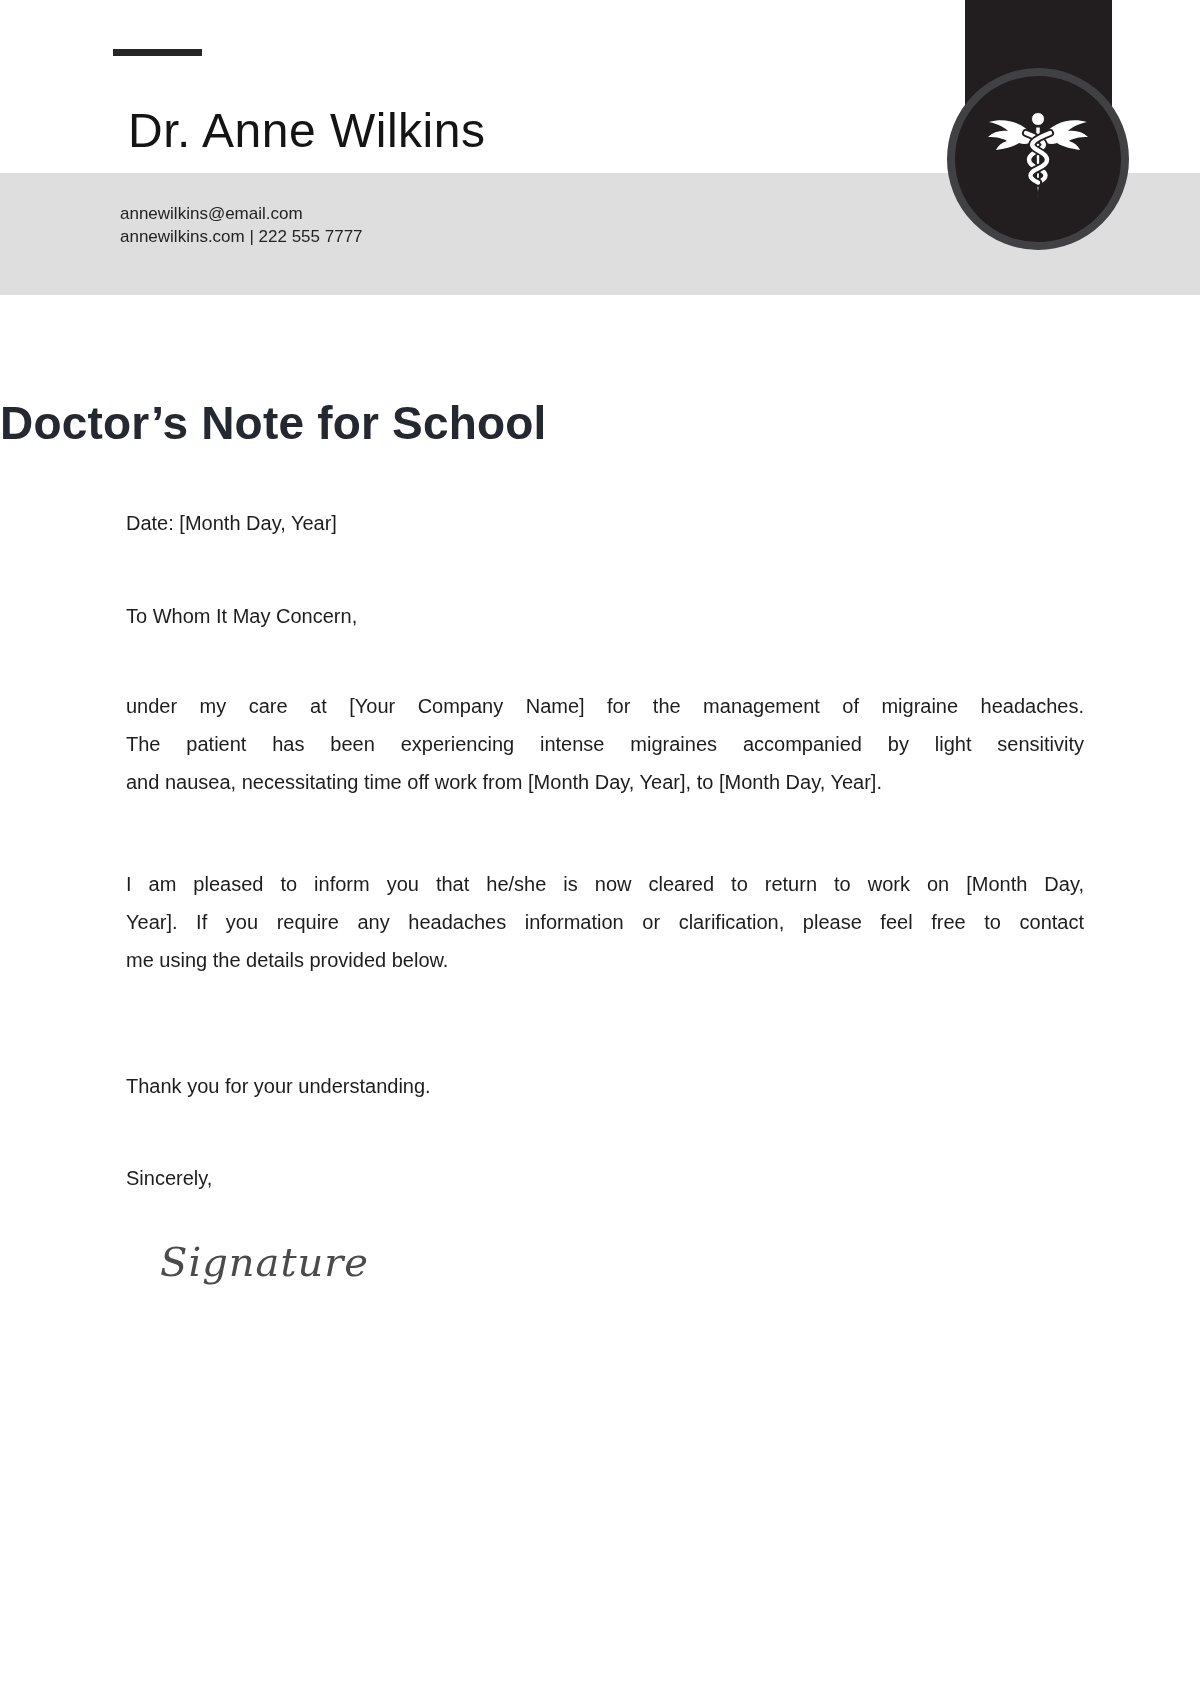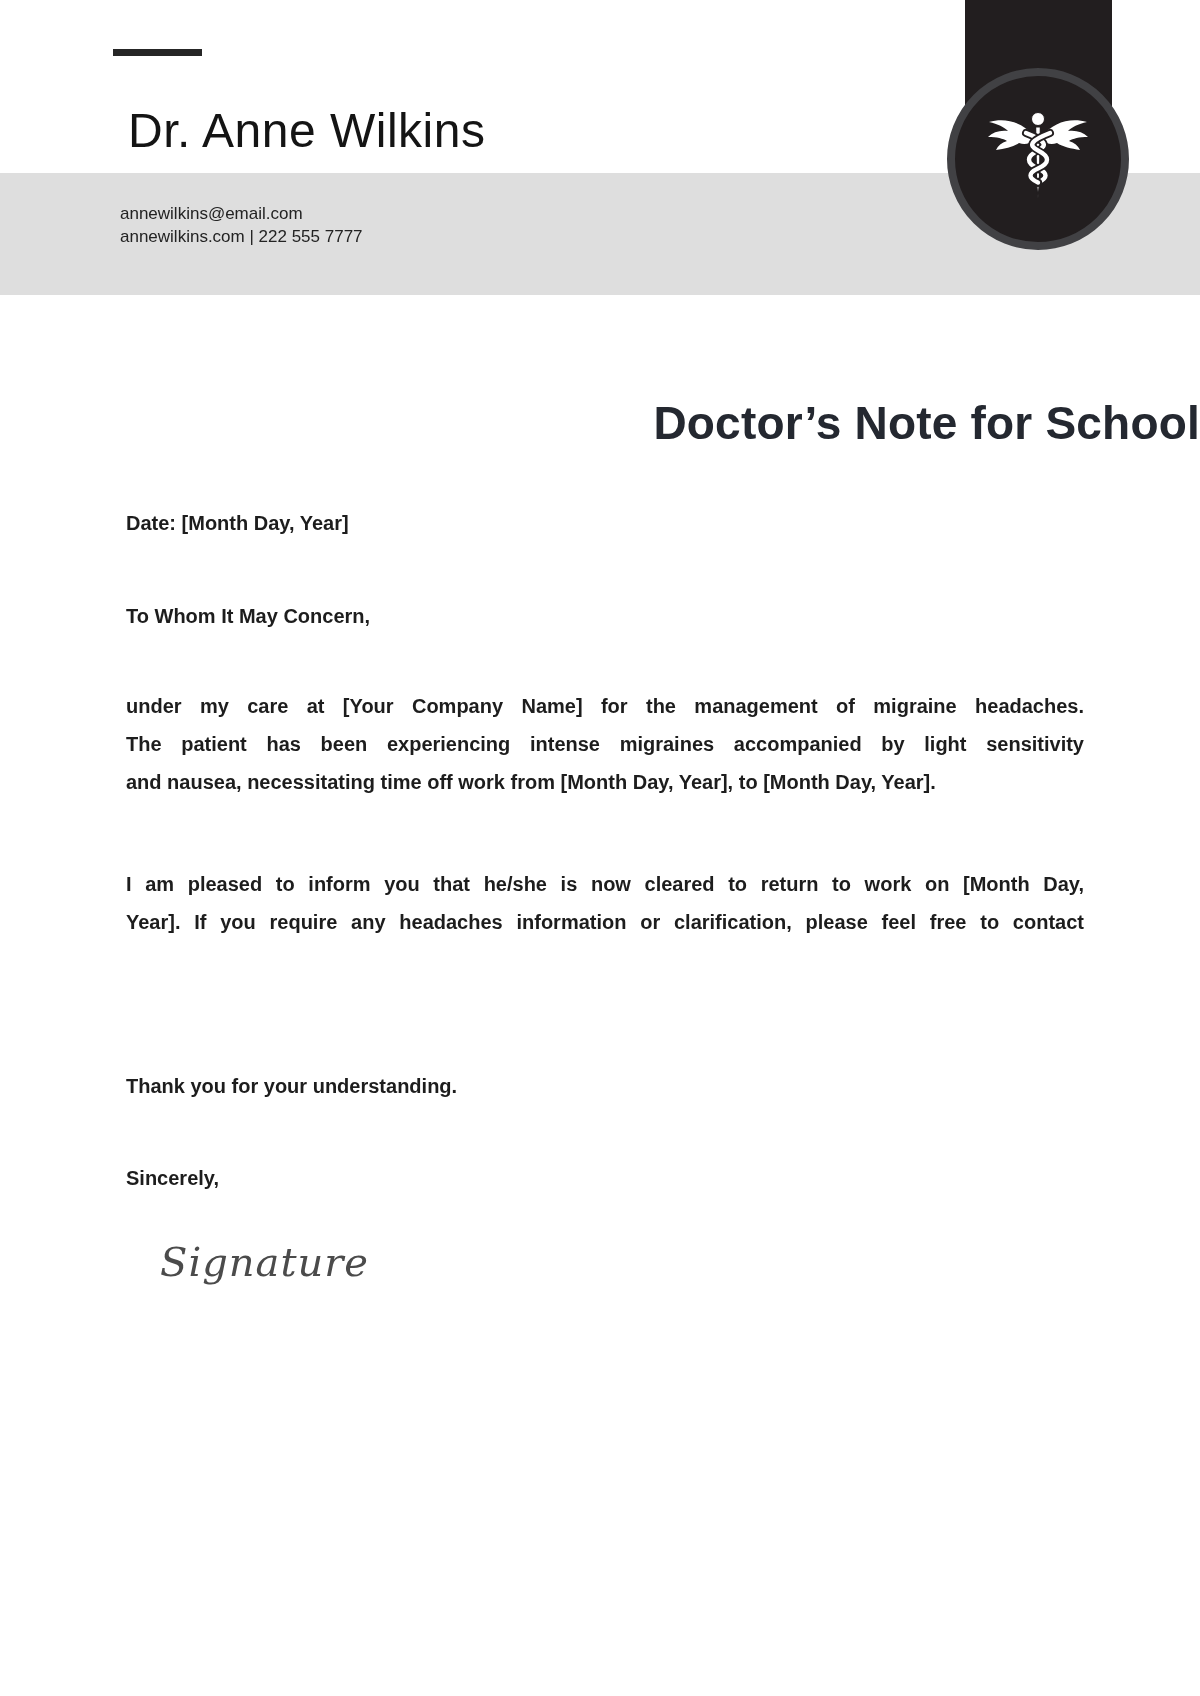--- a/index.html
+++ b/index.html
@@ -38,27 +38,27 @@
     position:absolute;left:947px;top:68px;
     width:182px;height:182px;border-radius:50%;
     background:#221e1f;
     border:8px solid #414144;
     box-sizing:border-box;
   }
   .badge svg{position:absolute;left:31px;top:30px;}
   
   .title{
     position:absolute;left:0;top:399px;width:1200px;
-    margin:0;text-align:right;
+    margin:0;text-align:left;
     font-size:46px;line-height:48px;font-weight:700;
     color:#242830;letter-spacing:.2px;
   }
   .bodyblock{
     position:absolute;left:126px;width:958px;
-    font-size:20px;line-height:38px;color:#1d1d1d;font-weight:bold;
+    font-size:20px;line-height:38px;color:#1d1d1d;
   }
   .date-line{top:504px;}
   .salutation{top:597px;}
   .para-1{top:687px;}
   .para-2{top:865px;}
   .thanks{top:1067px;}
   .sincerely{top:1159px;}
   .jline{text-align:justify;text-align-last:justify;}
   .lline{text-align:left;}
   .signature{
@@ -125,20 +125,21 @@
 
   <div class="bodyblock para-1">
     <div class="jline">under my care at [Your Company Name] for the management of migraine headaches.</div>
     <div class="jline">The patient has been experiencing intense migraines accompanied by light sensitivity</div>
     <div class="lline">and nausea, necessitating time off work from [Month Day, Year], to [Month Day, Year].</div>
   </div>
 
   <div class="bodyblock para-2">
     <div class="jline">I am pleased to inform you that he/she is now cleared to return to work on [Month Day,</div>
     <div class="jline">Year]. If you require any headaches information or clarification, please feel free to contact</div>
+    <div class="lline">me using the details provided below.</div>
   </div>
 
   <div class="bodyblock thanks">Thank you for your understanding.</div>
 
   <div class="bodyblock sincerely">Sincerely,</div>
 
   <div class="signature">Signature</div>
 
 </div>
 

